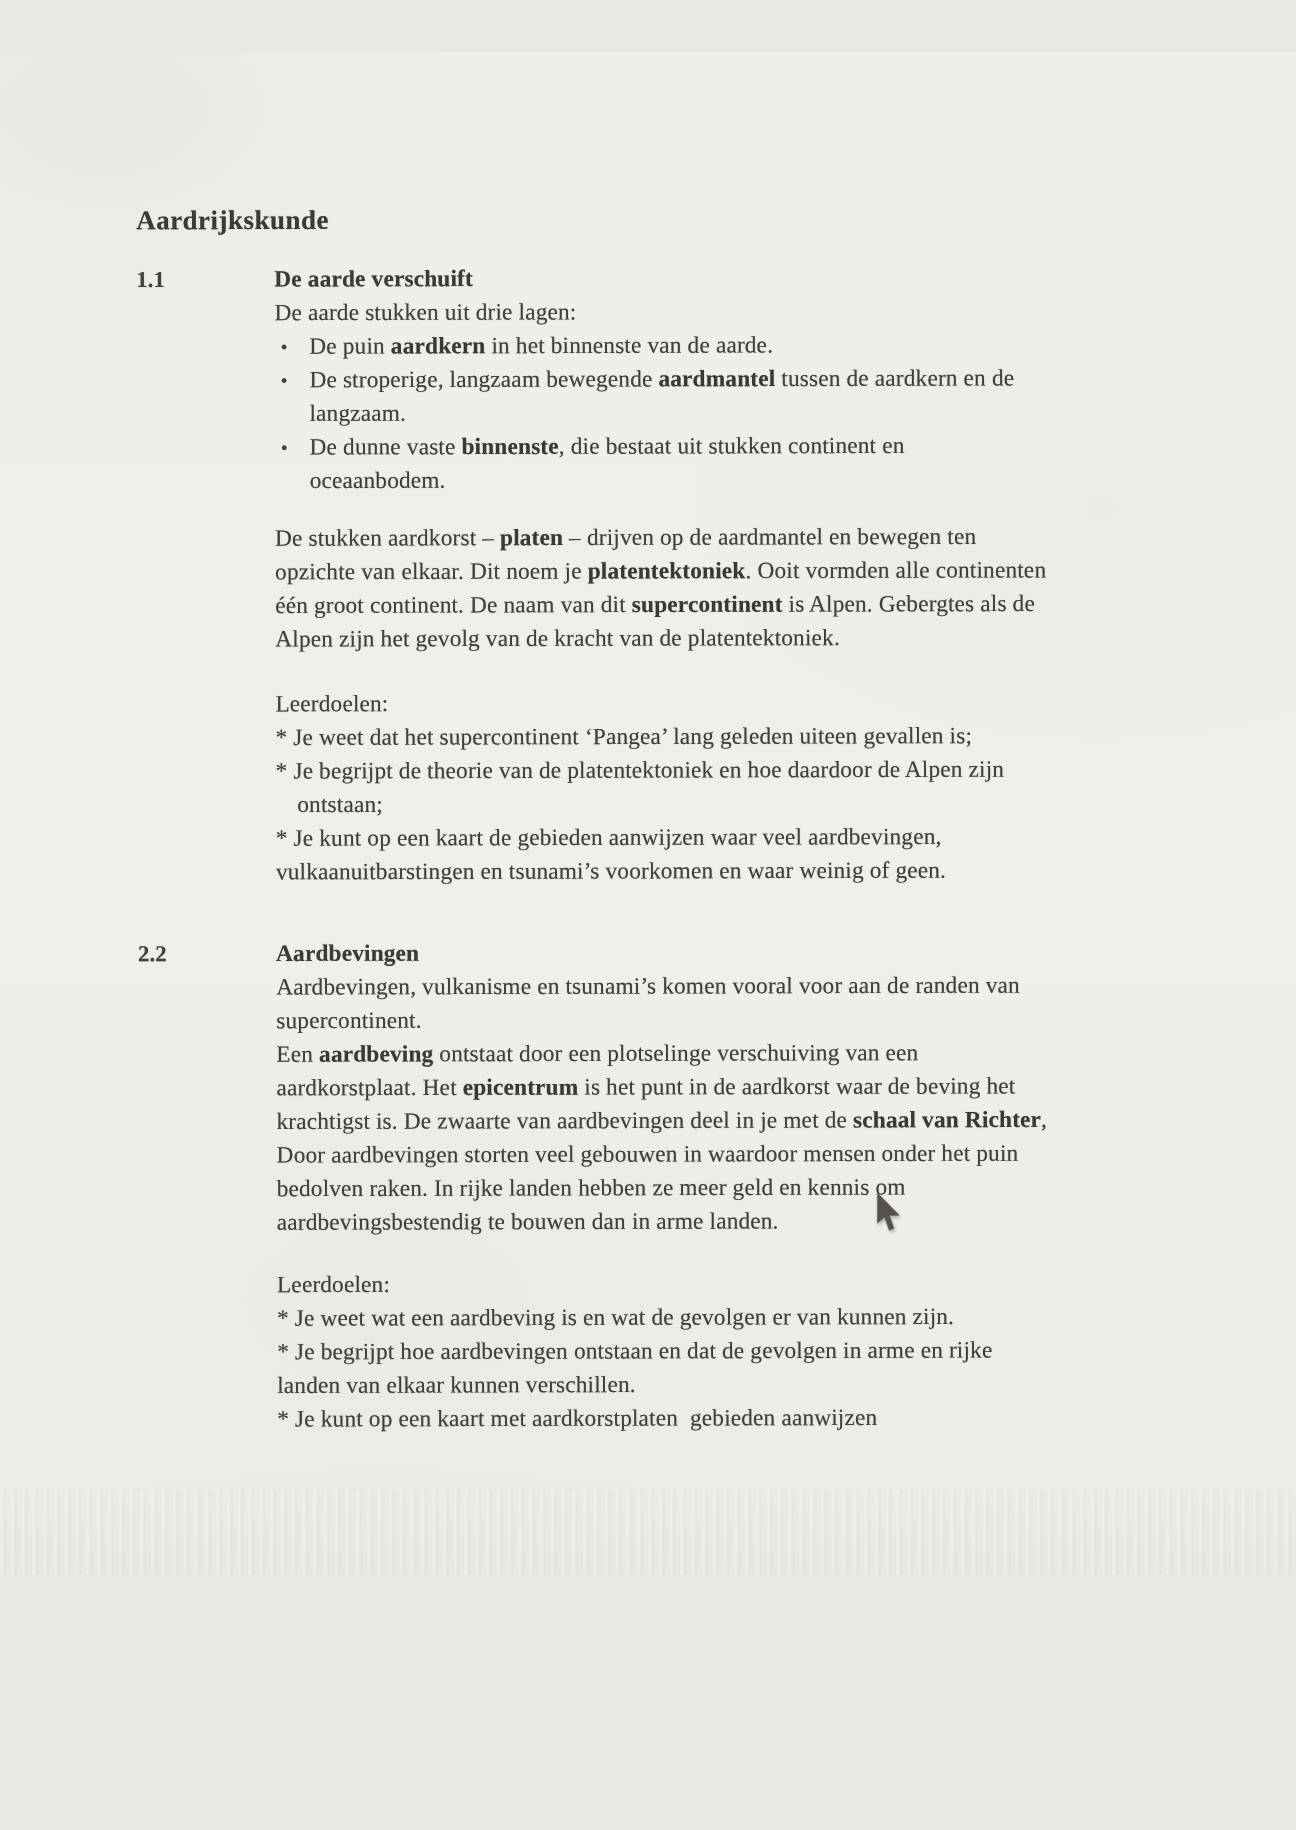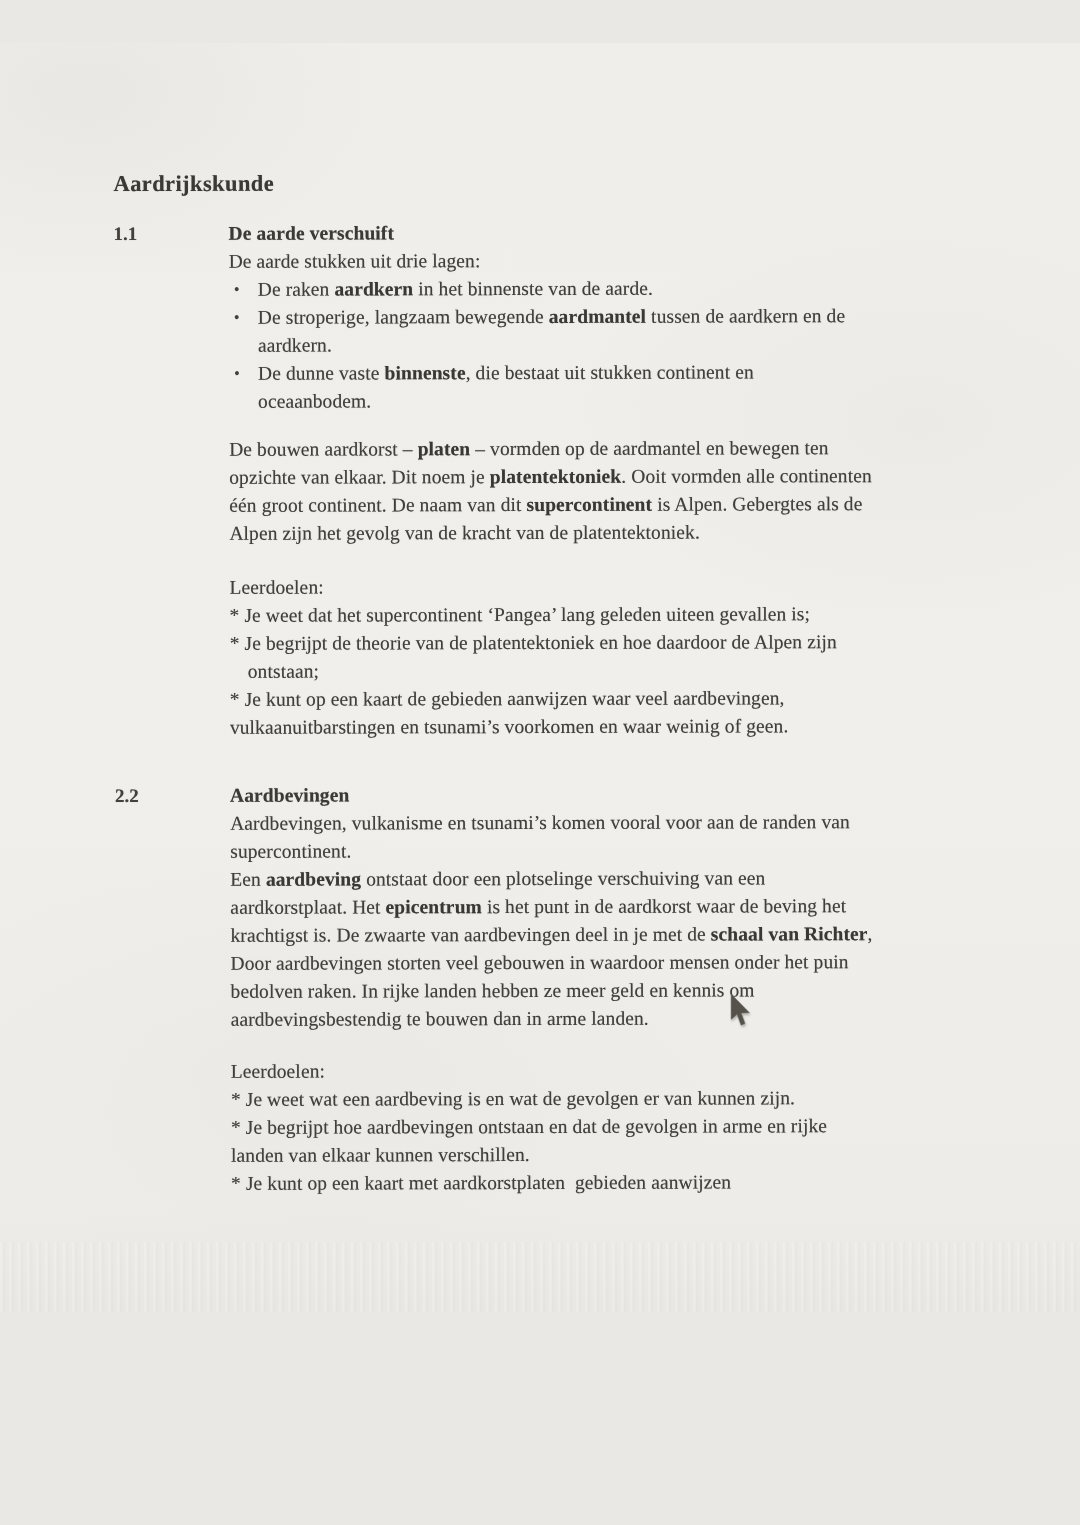--- a/index.html
+++ b/index.html
@@ -118,40 +118,40 @@
         <div class="section">
           <div class="section-number">1.1</div>
           <div class="section-content">
             <div class="section-heading">De aarde verschuift</div>
             <div class="para">
               <div class="line"><span>De aarde stukken uit drie lagen:</span></div>
             </div>
             <div class="bullet-item">
               <span class="bullet-dot">•</span>
               <div class="bullet-text">
-                <div class="line"><span>De raken </span><b>aardkern</b><span> in het binnenste van de aarde.</span></div>
+                <div class="line"><span>De puin </span><b>aardkern</b><span> in het binnenste van de aarde.</span></div>
               </div>
             </div>
             <div class="bullet-item">
               <span class="bullet-dot">•</span>
               <div class="bullet-text">
                 <div class="line"><span>De stroperige, langzaam bewegende </span><b>aardmantel</b><span> tussen de aardkern en de</span></div>
-                <div class="line"><span>aardkern.</span></div>
+                <div class="line"><span>langzaam.</span></div>
               </div>
             </div>
             <div class="bullet-item">
               <span class="bullet-dot">•</span>
               <div class="bullet-text">
                 <div class="line"><span>De dunne vaste </span><b>binnenste</b><span>, die bestaat uit stukken continent en</span></div>
                 <div class="line"><span>oceaanbodem.</span></div>
               </div>
             </div>
             <div class="gap" style="height: 20px;"></div>
             <div class="para">
-              <div class="line"><span>De bouwen aardkorst – </span><b>platen</b><span> – vormden op de aardmantel en bewegen ten</span></div>
+              <div class="line"><span>De stukken aardkorst – </span><b>platen</b><span> – drijven op de aardmantel en bewegen ten</span></div>
               <div class="line"><span>opzichte van elkaar. Dit noem je </span><b>platentektoniek</b><span>. Ooit vormden alle continenten</span></div>
               <div class="line"><span>één groot continent. De naam van dit </span><b>supercontinent</b><span> is Alpen. Gebergtes als de</span></div>
               <div class="line"><span>Alpen zijn het gevolg van de kracht van de platentektoniek.</span></div>
             </div>
             <div class="gap" style="height: 26px;"></div>
             <div class="para">
               <div class="line"><span>Leerdoelen:</span></div>
               <div class="line"><span>* Je weet dat het supercontinent ‘Pangea’ lang geleden uiteen gevallen is;</span></div>
               <div class="line"><span>* Je begrijpt de theorie van de platentektoniek en hoe daardoor de Alpen zijn</span></div>
               <div class="line" style="padding-left: 18px;"><span>ontstaan;</span></div>

